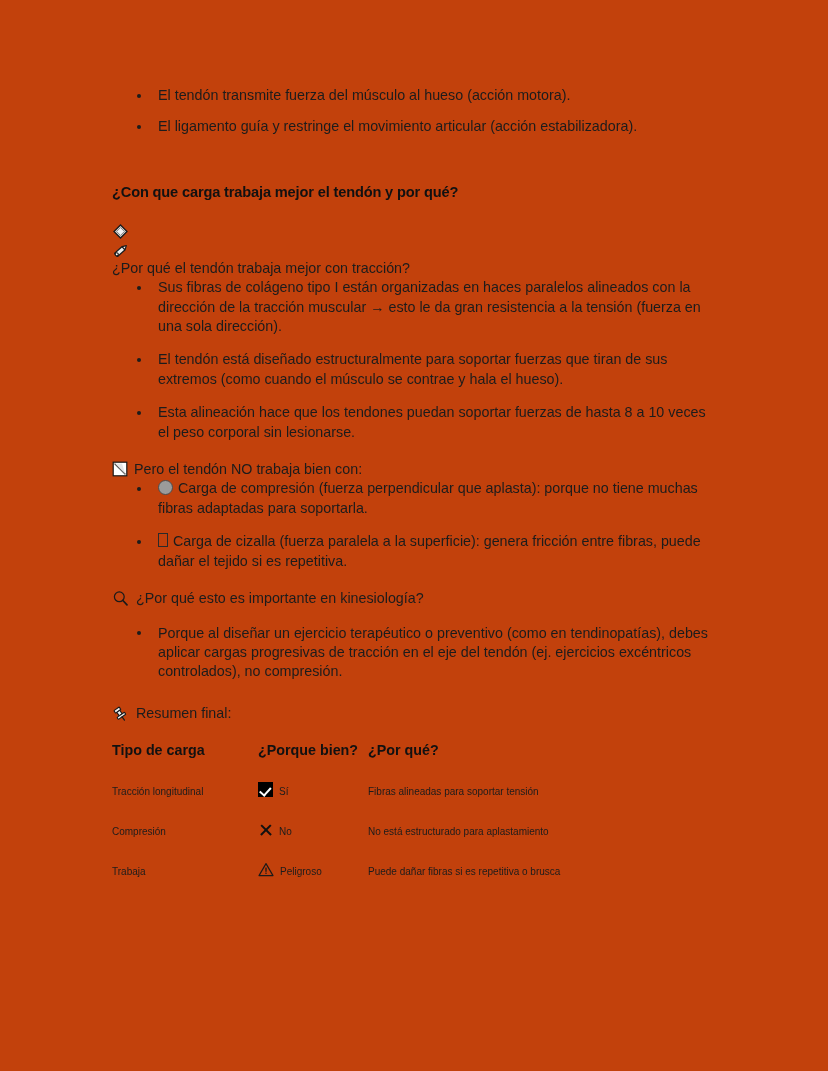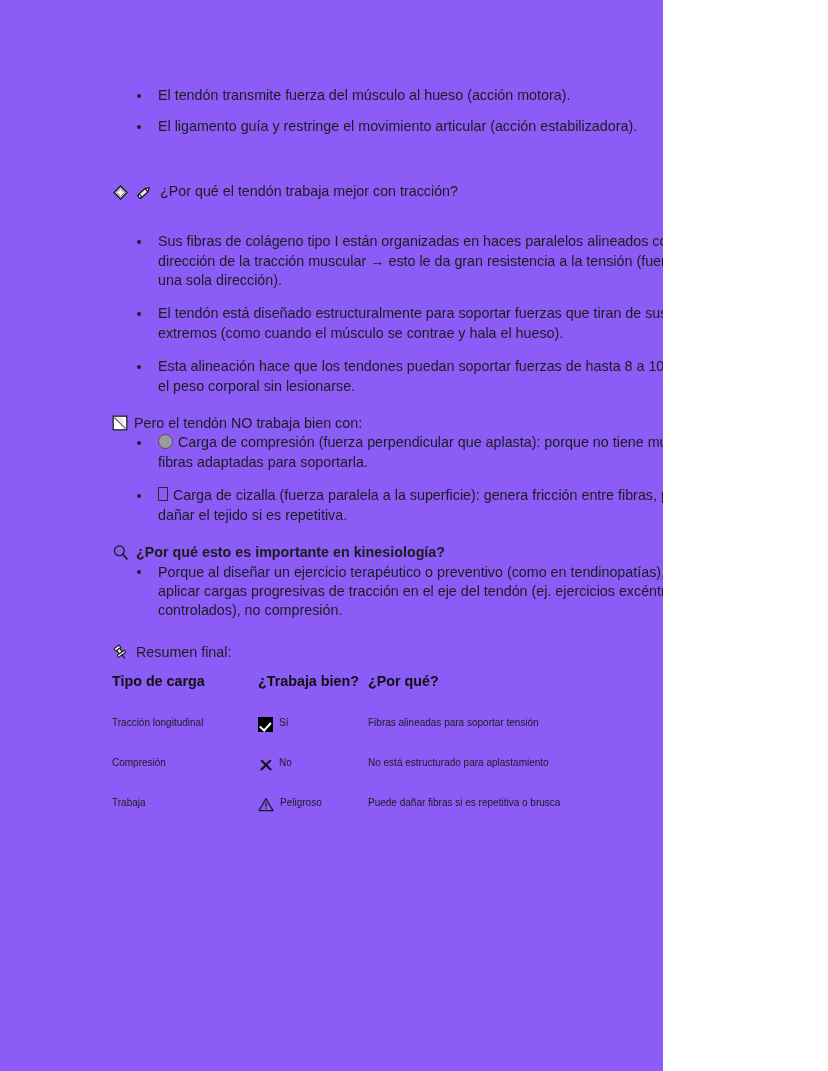--- a/index.html
+++ b/index.html
@@ -9,23 +9,23 @@
   }
   body {
     width: 828px;
     height: 1071px;
     font-family: "Liberation Sans", sans-serif;
     color: #1a1a1a;
     -webkit-font-smoothing: antialiased;
   }
   .page {
     position: relative;
-    width: 663px;
+    width: 828px;
     height: 1071px;
-    background: #8b5cf6;
+    background: #c2410c;
     overflow: hidden;
   }
   .content {
     position: absolute;
     left: 112px;
     top: 86px;
     width: 600px;
   }
 
   
@@ -117,21 +117,21 @@
     color: #1c1c1c;
     padding: 0 0 21px 0;
     vertical-align: top;
     white-space: nowrap;
   }
   .summary-table tr:last-child td { padding-bottom: 0; }
   .col-1 { width: 146px; }
   .col-2 { width: 110px; }
   .col-3 { width: 309px; }
 
-  .cell-flex { display: flex; align-items: flex-end; gap: 6px; }
+  .cell-flex { display: flex; align-items: flex-start; gap: 6px; }
 
   
   .checkbox-on {
     display: inline-block;
     width: 15px;
     height: 15px;
     background: #000000;
     position: relative;
     flex: 0 0 auto;
   }
@@ -190,22 +190,23 @@
       <li>
         <span class="dot"></span>
         <span>El tendón transmite fuerza del músculo al hueso (acción motora).</span>
       </li>
       <li>
         <span class="dot"></span>
         <span>El ligamento guía y restringe el movimiento articular (acción estabilizadora).</span>
       </li>
     </ul>
 
-
-    <div class="icon-line" style="margin-bottom:31px;">
+    <div class="sec-heading" style="margin-bottom:19px;">¿Con que carga trabaja mejor el tendón y por qué?</div>
+
+    <div class="icon-line" style="margin-bottom:0;flex-direction:column;">
       <span class="ic" style="margin-right:6px;margin-top:2px;">
         <svg class="svg-ic" width="17" height="17" viewBox="0 0 17 17" aria-hidden="true">
           <polygon points="8.5,2 15,8.5 8.5,15 2,8.5" fill="#d8d8d8" stroke="#1a1a1a" stroke-width="1.3"></polygon>
           <polygon points="8.5,4.6 12.4,8.5 8.5,12.4 4.6,8.5" fill="#f2f2f2" stroke="#6b6b6b" stroke-width="0.8"></polygon>
         </svg>
       </span>
       <span class="ic" style="margin-right:7px;margin-top:2px;">
         <svg class="svg-ic" width="18" height="17" viewBox="0 0 18 17" aria-hidden="true">
           <g transform="rotate(-42 9 8.5)">
             <rect x="2.2" y="6.3" width="10.2" height="4.4" rx="0.6" fill="#ececec" stroke="#1a1a1a" stroke-width="1.2"></rect>
@@ -247,56 +248,56 @@
       <li style="margin-bottom:14px;">
         <span class="dot"></span>
         <span class="gray-disc"></span><span>Carga de compresión (fuerza perpendicular que aplasta): porque no tiene muchas fibras adaptadas para soportarla.</span>
       </li>
       <li>
         <span class="dot"></span>
         <span class="tofu"></span><span>Carga de cizalla (fuerza paralela a la superficie): genera fricción entre fibras, puede dañar el tejido si es repetitiva.</span>
       </li>
     </ul>
 
-    <div class="icon-line" style="font-weight:bold;">
+    <div class="icon-line" style="margin-bottom:15px;">
       <span class="ic" style="margin-right:7px;margin-top:1px;">
         <svg class="svg-ic" width="17" height="17" viewBox="0 0 17 17" aria-hidden="true">
           <circle cx="7.3" cy="6.8" r="4.9" fill="none" stroke="#1a1a1a" stroke-width="1.25"></circle>
           <path d="M10.9 10.5 L15 14.8" stroke="#1a1a1a" stroke-width="1.7" stroke-linecap="round"></path>
         </svg>
       </span>
       <span class="txt body-text">¿Por qué esto es importante en kinesiología?</span>
     </div>
 
     <ul class="bullets" style="margin-bottom:19px;">
       <li style="margin-bottom:22px;">
         <span class="dot"></span>
         <span>Porque al diseñar un ejercicio terapéutico o preventivo (como en tendinopatías), debes aplicar cargas progresivas de tracción en el eje del tendón (ej. ejercicios excéntricos controlados), no compresión.</span>
       </li>
     </ul>
 
-    <div class="icon-line" style="margin-bottom:10px;">
+    <div class="icon-line" style="margin-bottom:18px;align-items:flex-end;">
       <span class="ic" style="margin-right:7px;margin-top:1px;">
         <svg class="svg-ic" width="17" height="17" viewBox="0 0 17 17" aria-hidden="true">
           <g transform="rotate(-35 8.5 8.5)">
             <rect x="5.3" y="1.6" width="6.4" height="3.0" rx="0.5" fill="#efefef" stroke="#1a1a1a" stroke-width="1.1"></rect>
             <rect x="6.7" y="4.6" width="3.6" height="4.3" fill="#efefef" stroke="#1a1a1a" stroke-width="1.1"></rect>
             <rect x="4.0" y="8.9" width="9.0" height="2.4" rx="0.5" fill="#efefef" stroke="#1a1a1a" stroke-width="1.1"></rect>
             <path d="M8.5 11.3 L8.5 15.4" stroke="#1a1a1a" stroke-width="1.2" stroke-linecap="round"></path>
           </g>
         </svg>
       </span>
       <span class="txt body-text">Resumen final:</span>
     </div>
 
     <table class="summary-table">
       <thead>
         <tr>
           <th class="col-1">Tipo de carga</th>
-          <th class="col-2">¿Trabaja bien?</th>
+          <th class="col-2">¿Porque bien?</th>
           <th class="col-3">¿Por qué?</th>
         </tr>
       </thead>
       <tbody>
         <tr>
           <td class="col-1">Tracción longitudinal</td>
           <td class="col-2">
             <span class="cell-flex">
               <span class="checkbox-on"></span>
               <span>Sí</span>

